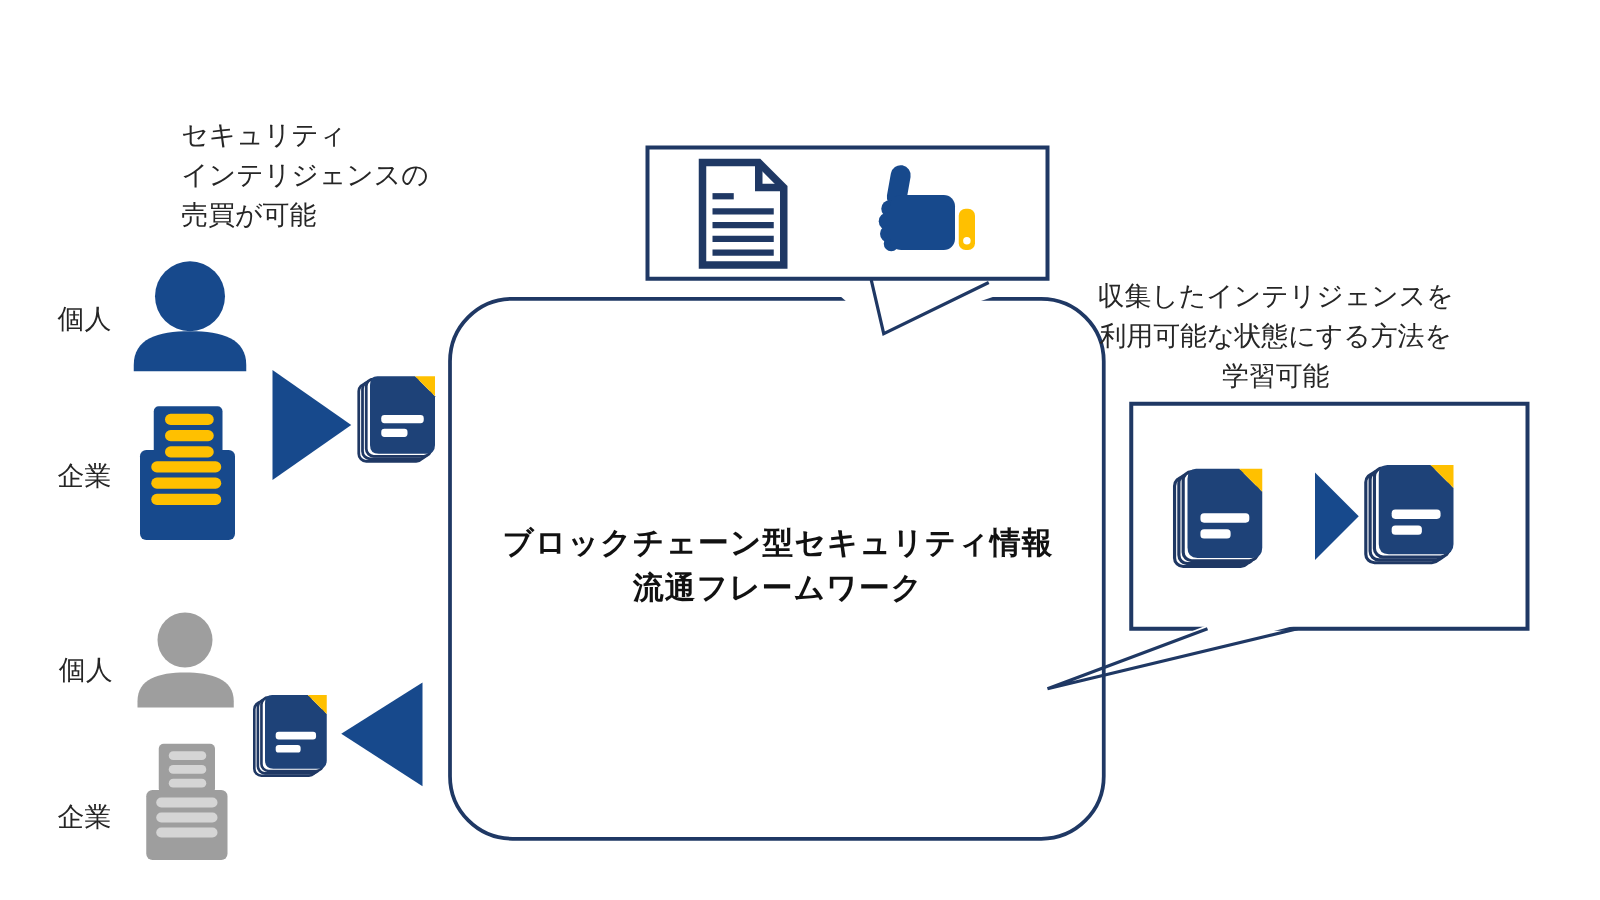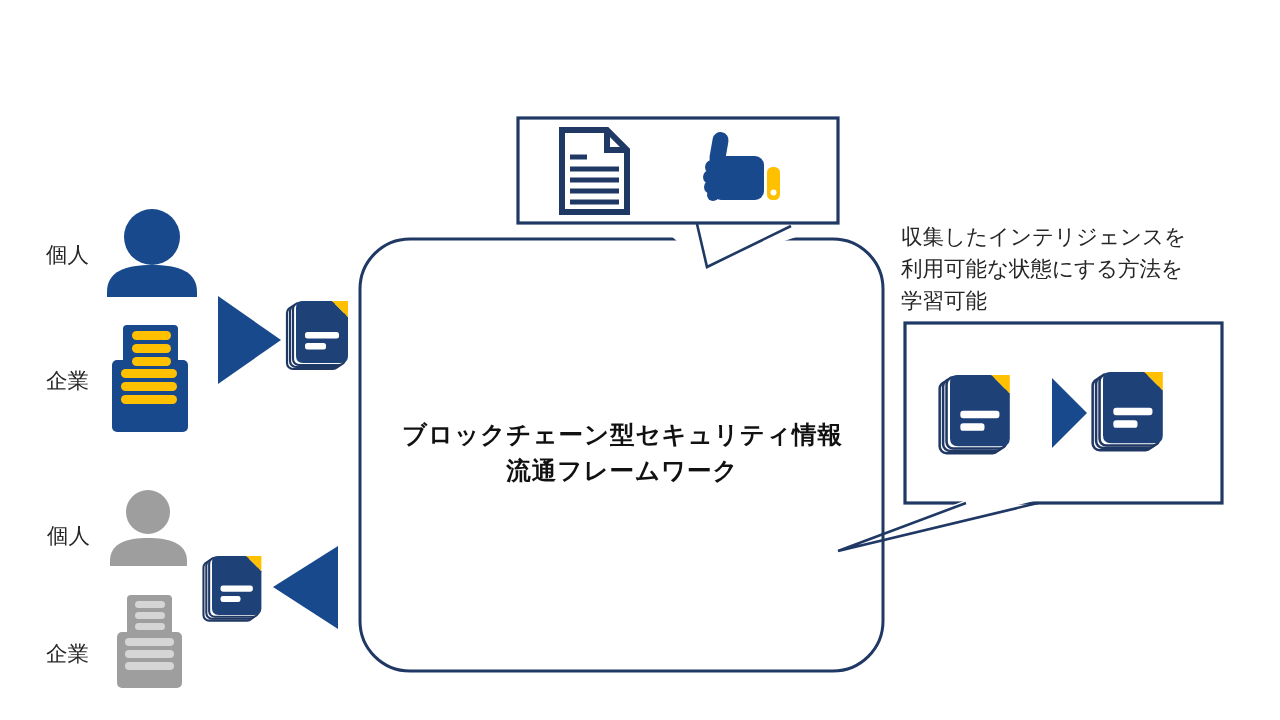--- a/index.html
+++ b/index.html
@@ -9,21 +9,21 @@
   *{margin:0;padding:0;box-sizing:border-box;}
   html,body{background:#fff;}
   #canvas{
     position:relative;width:1280px;height:720px;background:#fff;overflow:hidden;
     font-family:"Liberation Sans","DejaVu Sans",sans-serif;color:var(--text);
   }
   #shapes{position:absolute;left:0;top:0;width:1280px;height:720px;}
   .txt{position:absolute;white-space:pre-line;font-size:21.5px;line-height:32px;color:var(--text);}
   .caption-sell{left:145px;top:92px;}
   .caption-evaluate{left:480px;top:34px;}
-  .caption-learn{left:901px;top:221px;}
+  .caption-learn{left:878px;top:221px;text-align:center;}
   .lbl{position:absolute;font-size:21.5px;color:var(--text);}
   .lbl-ind-top{left:46px;top:240px;}
   .lbl-com-top{left:46px;top:366px;}
   .lbl-ind-bot{left:47px;top:521px;}
   .lbl-com-bot{left:46px;top:639px;}
   .center-title{
     position:absolute;left:365px;top:417px;width:515px;text-align:center;
     font-size:24.5px;font-weight:bold;line-height:36px;color:var(--title);
     letter-spacing:1px;white-space:pre-line;
   }
@@ -129,20 +129,23 @@
       <rect x="135" y="612" width="30" height="7" rx="3.5" class="f-graylight"></rect>
       <rect x="135" y="623" width="30" height="7" rx="3.5" class="f-graylight"></rect>
       <rect x="125" y="638" width="49" height="8" rx="4" class="f-graylight"></rect>
       <rect x="125" y="650" width="49" height="8" rx="4" class="f-graylight"></rect>
       <rect x="125" y="662" width="49" height="8" rx="4" class="f-graylight"></rect>
     </g>
     <use href="#docstack" transform="translate(212,556) scale(0.95)"></use>
     <polygon points="273,587 338,546 338,629" class="f-blue"></polygon>
   </svg>
 
+  <div class="txt caption-sell">セキュリティ
+インテリジェンスの
+売買が可能</div>
   <div class="txt caption-learn">収集したインテリジェンスを
 利用可能な状態にする方法を
 学習可能</div>
 
   <div class="lbl lbl-ind-top">個人</div>
   <div class="lbl lbl-com-top">企業</div>
   <div class="lbl lbl-ind-bot">個人</div>
   <div class="lbl lbl-com-bot">企業</div>
 
   <div class="center-title">ブロックチェーン型セキュリティ情報

